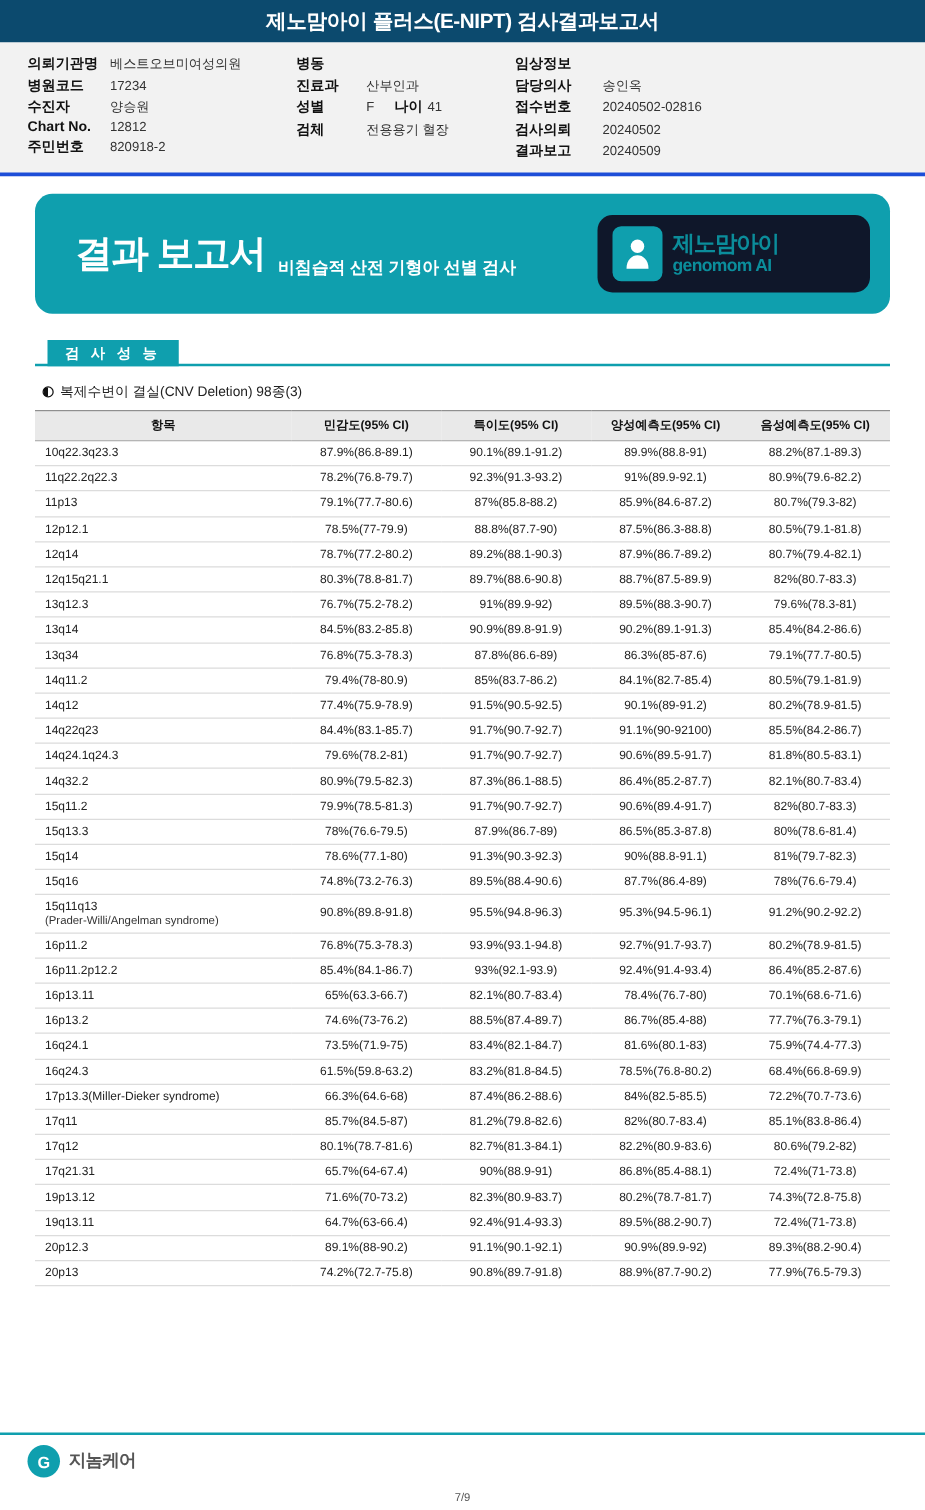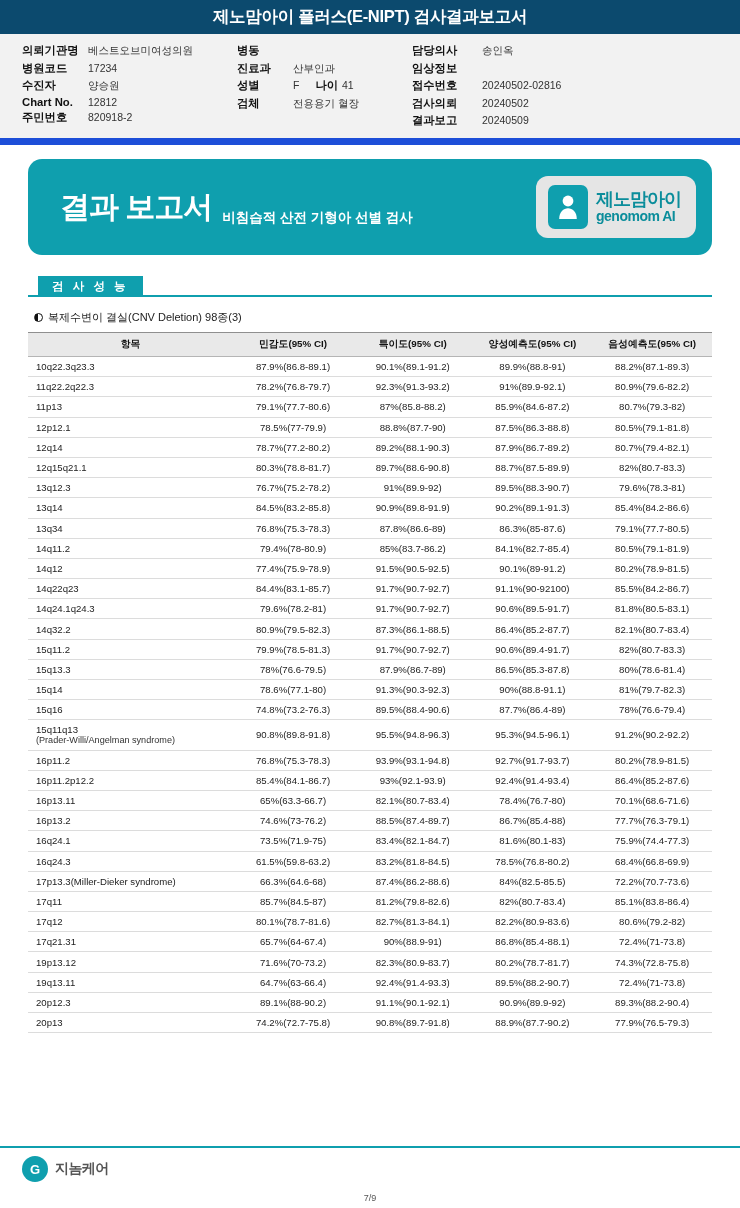--- a/index.html
+++ b/index.html
@@ -24,21 +24,21 @@
   .title-bar .title {
     color: #ffffff;
     font-size: 16.5px;
     font-weight: bold;
     letter-spacing: -0.3px;
   }
 
   
   .info-panel {
     background: #f2f2f2;
-    border-bottom: 7px solid #1d4ed8;
+    border-bottom: 3px solid #1d4ed8;
     padding: 9px 22px 10px 22px;
     display: flex;
     gap: 0px;
   }
   .info-col { display: flex; flex-direction: column; gap: 2.5px; }
   .info-col.c1 { width: 215px; }
   .info-col.c2 { width: 175px; }
   .info-col.c3 { width: 300px; }
   .info-row { display: flex; align-items: baseline; font-size: 11px; }
   .info-label {
@@ -72,23 +72,23 @@
     font-size: 13.5px;
     font-weight: bold;
     padding-left: 10px;
     padding-bottom: 2px;
     align-self: flex-end;
     margin-bottom: 26px;
     margin-top: 33px;
   }
   .logo-box {
     position: absolute; right: 16px; top: 17px;
-    background: #e5e5e5;
+    background: #0f172a;
     border-radius: 12px;
-    width: 160px; height: 62px;
+    width: 218px; height: 62px;
     display: flex; align-items: center; gap: 8px;
     padding: 0 12px;
   }
   .logo-mark {
     width: 40px; height: 44px;
     background: #0f9fae;
     border-radius: 7px;
     display: flex; align-items: center; justify-content: center;
   }
   .logo-mark svg { display: block; }
@@ -237,26 +237,26 @@
         <span class="info-value">41</span>
       </div>
       <div class="info-row">
         <span class="info-label">검체</span>
         <span class="info-value">전용용기 혈장</span>
       </div>
     </div>
 
     <div class="info-col c3">
       <div class="info-row">
+        <span class="info-label">임상정보</span>
+        <span class="info-value"></span>
+      </div>
+      <div class="info-row">
         <span class="info-label">담당의사</span>
         <span class="info-value">송인옥</span>
-      </div>
-      <div class="info-row">
-        <span class="info-label">임상정보</span>
-        <span class="info-value"></span>
       </div>
       <div class="info-row">
         <span class="info-label">접수번호</span>
         <span class="info-value">20240502-02816</span>
       </div>
       <div class="info-row">
         <span class="info-label">검사의뢰</span>
         <span class="info-value">20240502</span>
       </div>
       <div class="info-row">

